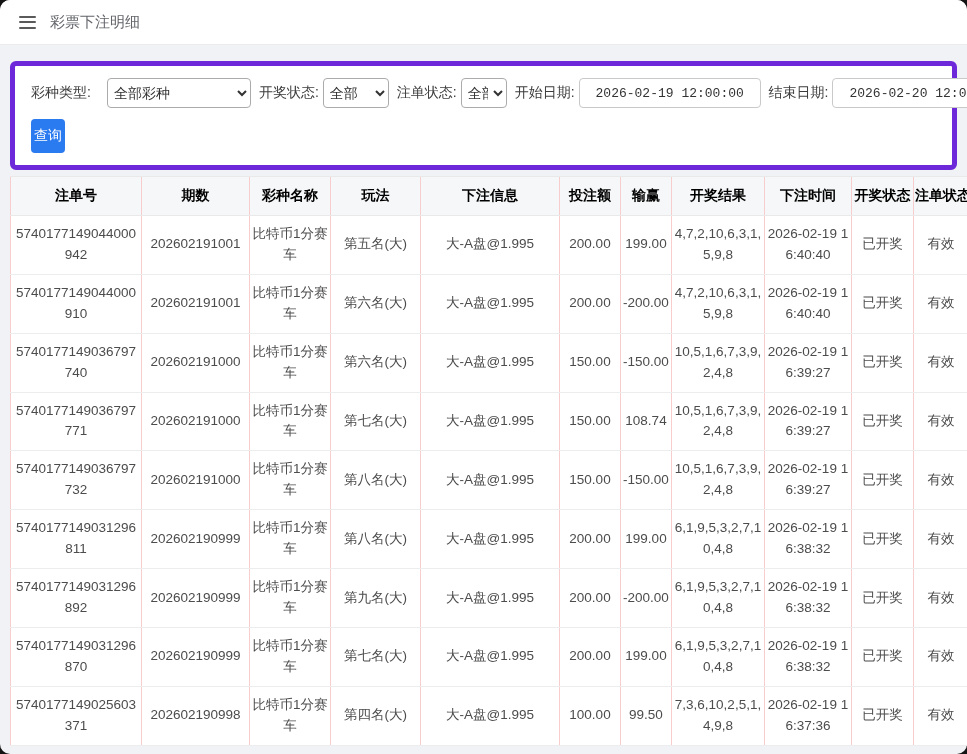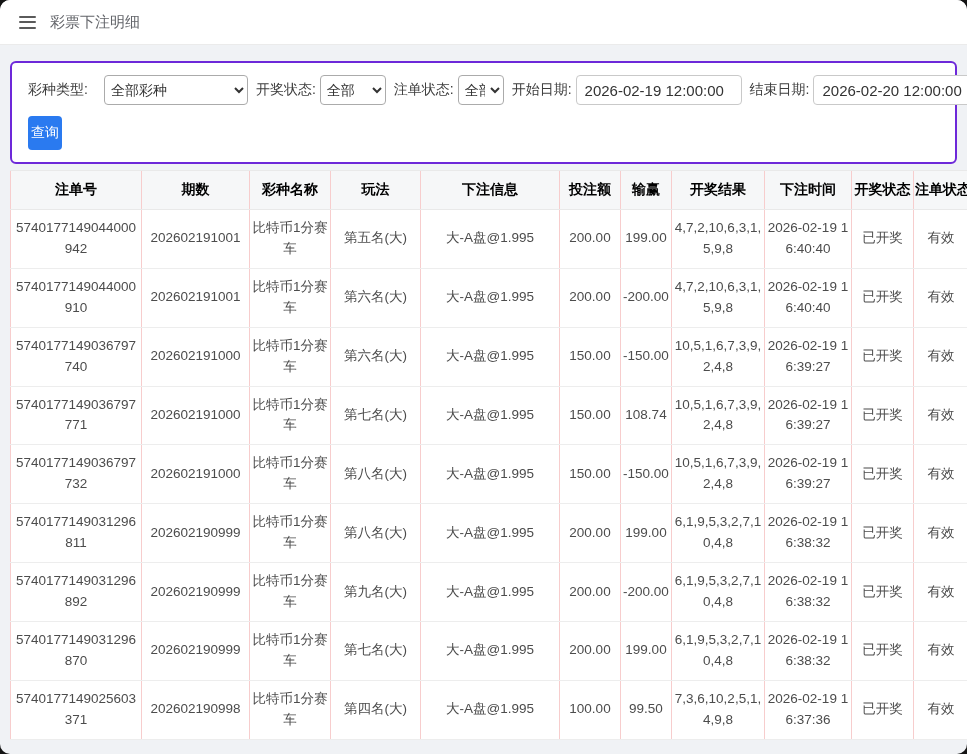--- a/index.html
+++ b/index.html
@@ -11,36 +11,36 @@
   .topbar {
     height:45px; background:#ffffff; display:flex; align-items:center;
     padding:0 19px; border-bottom:1px solid #ebebeb; box-sizing:border-box;
   }
   .hamburger { width:17px; height:13px; display:flex; flex-direction:column; justify-content:space-between; cursor:pointer; }
   .hamburger span { display:block; height:2px; background:#5a5a5a; border-radius:1px; }
   .topbar-title { margin-left:14px; font-size:15px; color:#63656a; }
 
   
   .filter-card {
-    margin:16px 10px 6px 10px; background:#ffffff; border:2px solid #6d28d9;
+    margin:16px 10px 6px 10px; background:#ffffff; border:5px solid #6d28d9;
     border-radius:6px; padding:12px 16px 12px 16px; box-sizing:border-box;
   }
   .filter-row { display:flex; align-items:center; flex-wrap:nowrap; }
   .f-label { font-size:14px; color:#3d3d3d; margin-right:4px; white-space:nowrap; }
   .f-group { display:flex; align-items:center; margin-right:8px; }
   select.f-select {
     height:30px; border:1px solid #ababab; border-radius:4px; background:#fff;
     font-size:14px; color:#333; padding:0 2px; font-family:inherit;
   }
   .sel-lottery { width:144px;margin-left:12px; }
   .sel-draw { width:66px; }
   .sel-order { width:46px; }
   input.f-date {
     height:28px; width:148px; border:1px solid #c9c9c9; border-radius:4px;
-    font-size:15px; color:#333; padding:0 8px; font-family:Liberation Sans, sans-serif;
+    font-size:13px; color:#333; padding:0 16px; font-family:Liberation Mono, monospace;
   }
   .btn-query {
     margin-top:11px; background:#2a7af0; color:#ffffff; border:none; border-radius:4px;
     font-size:14px; padding:8px 3px; cursor:pointer; font-family:inherit;
   }
 
   
   .table-wrap { margin-left:10px; }
   table.bets {
     border-collapse:collapse; table-layout:fixed; width:958px; background:#ffffff;

